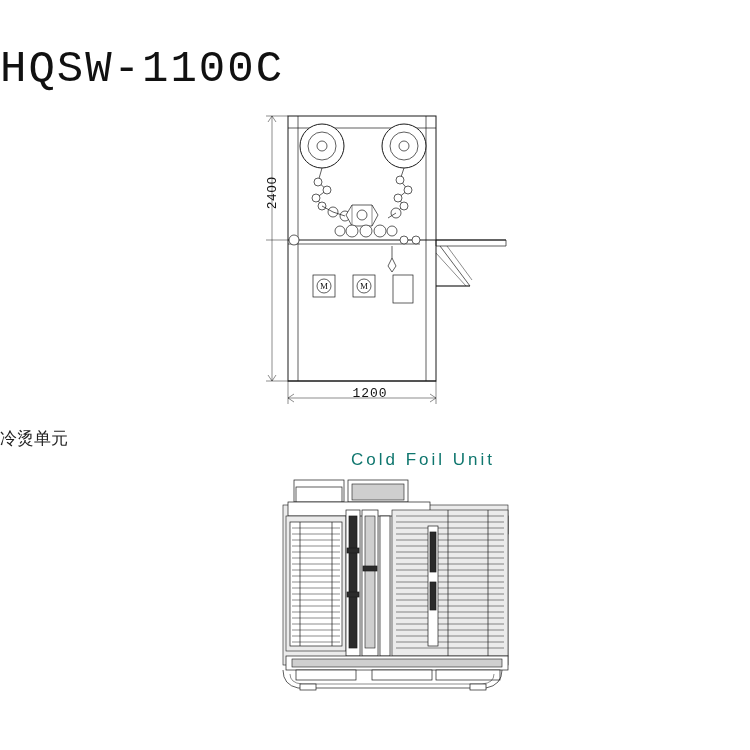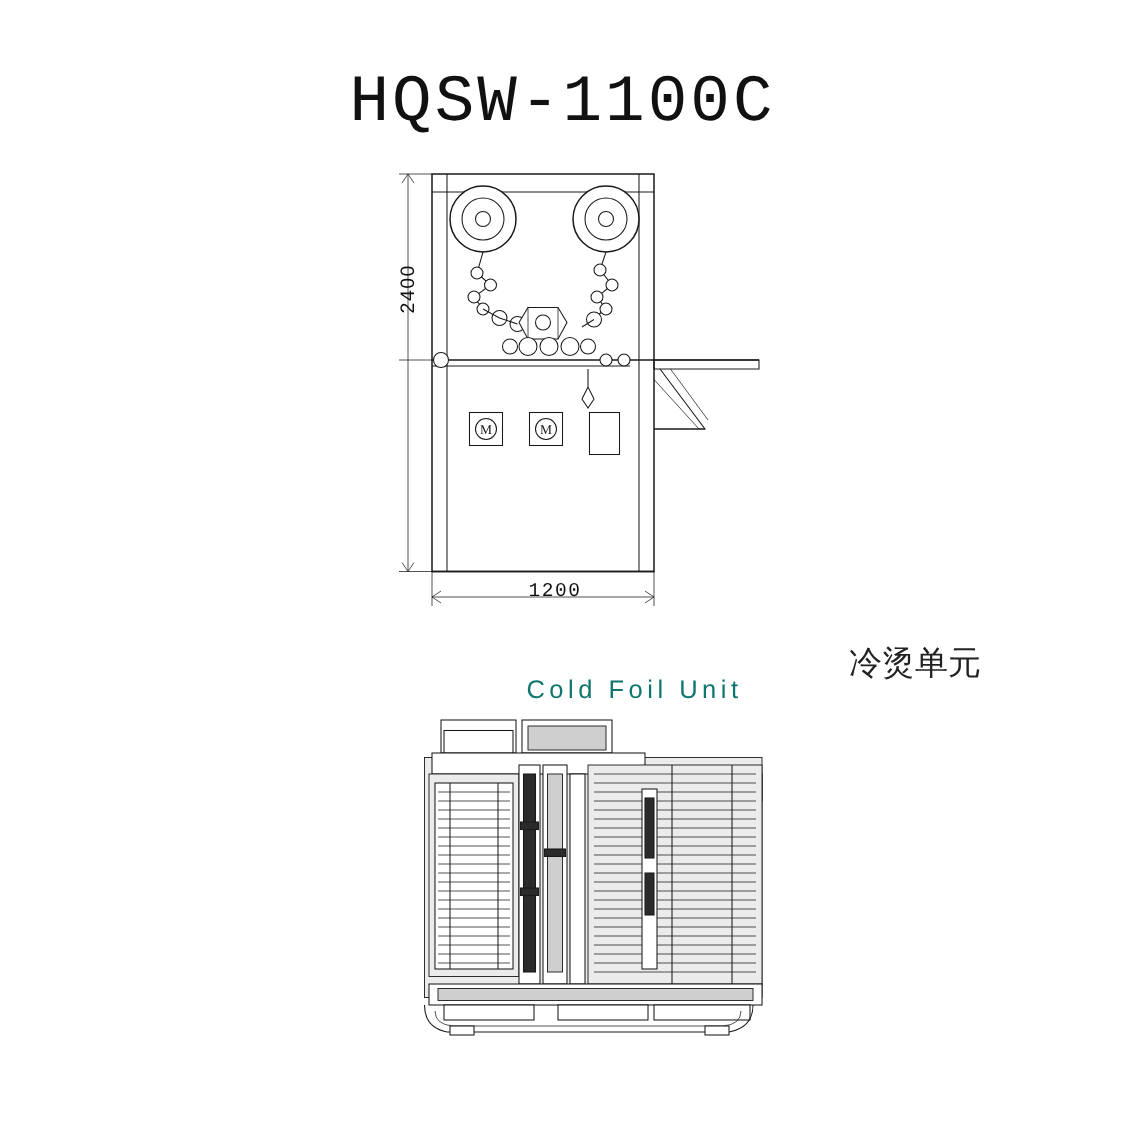--- a/index.html
+++ b/index.html
@@ -10,33 +10,32 @@
     overflow:hidden;
     position:relative;
   }
   #page{
     position:absolute;inset:0;
     width:750px;height:750px;
   }
   .title{
     position:absolute;
     top:44px;left:0;width:750px;
-    text-align:center;
     font-family:"Liberation Mono", monospace;
     font-size:44px;
     letter-spacing:2px;
     color:#111;
     font-weight:400;
   }
   .caption-cn{
     position:absolute;
     top:427px;left:0;width:654px;
-    text-align:right;
+    text-align:left;
     font-family:"DejaVu Sans", sans-serif;
-    font-size:22px;
+    font-size:17px;
     color:#222;
   }
   .caption-en{
     position:absolute;
     top:450px;left:0;width:750px;
     text-align:center;
     font-family:Liberation Sans, sans-serif;
     font-size:17px;
     letter-spacing:3px;
     color:#0f766e;

